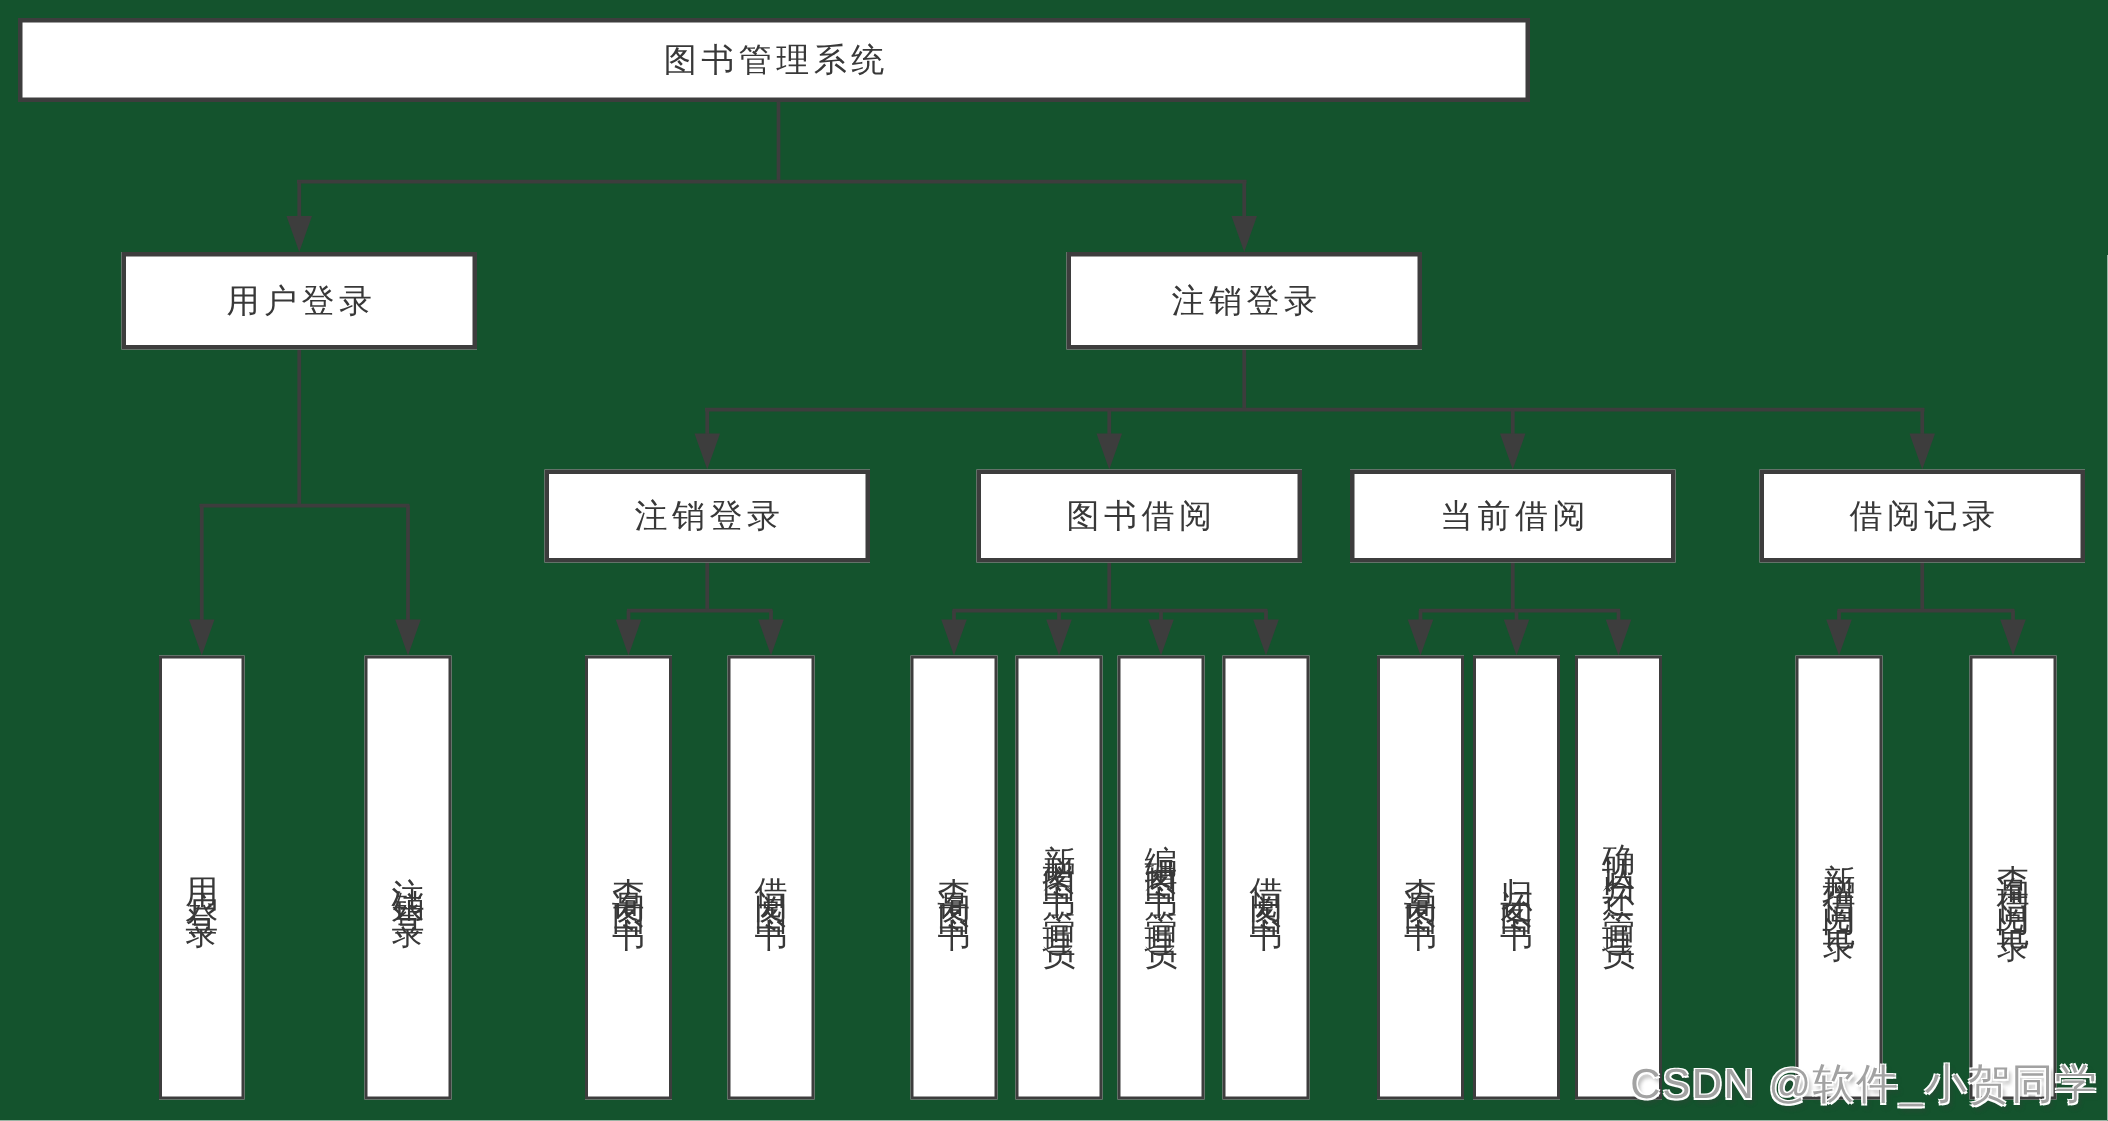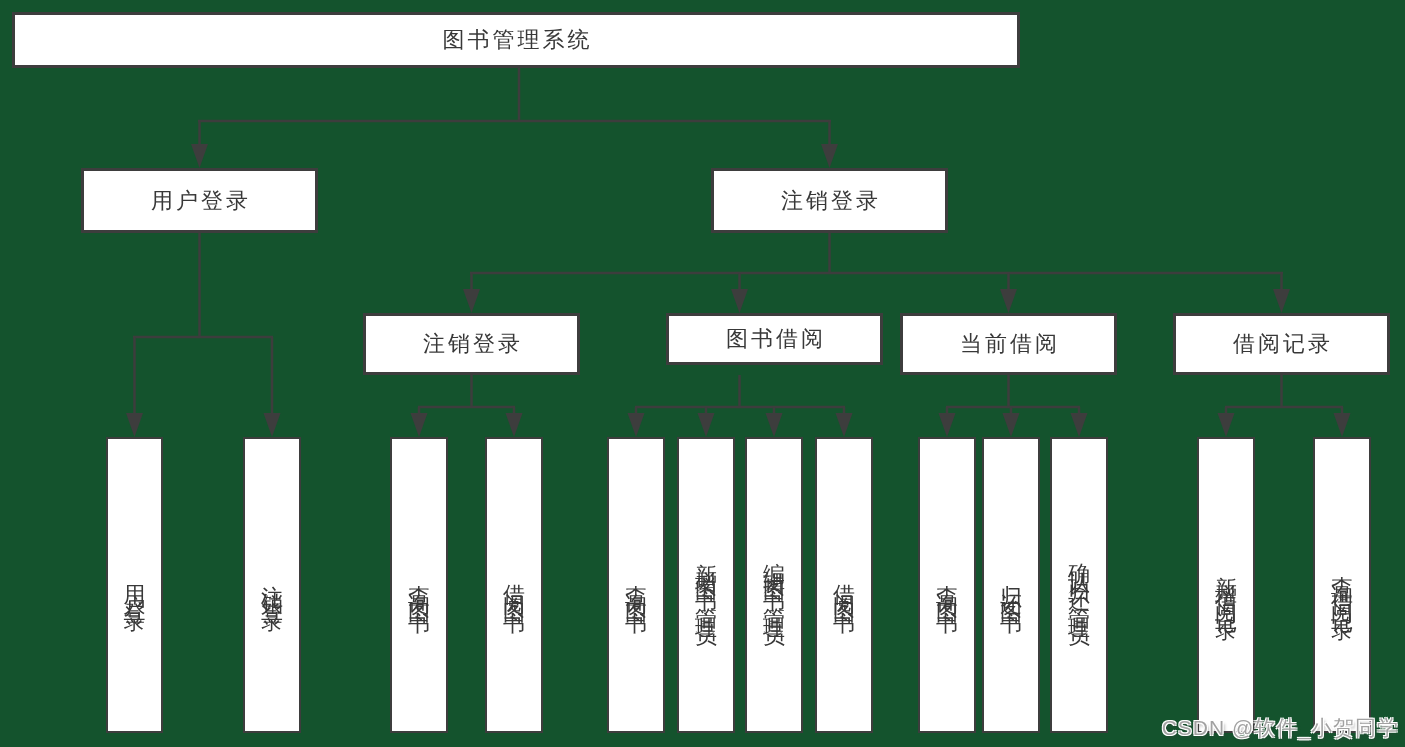--- a/index.html
+++ b/index.html
@@ -14,21 +14,21 @@
     color:#383838;z-index:2;
   }
   .box.leaf{border-width:2px;}
   .hlabel{font-size:22px;letter-spacing:3px;white-space:nowrap;text-indent:3px;}
   .vlabel{
     writing-mode:vertical-rl;text-orientation:mixed;
     font-size:22px;line-height:1;letter-spacing:9px;white-space:nowrap;
   }
   .watermark{
     position:absolute;right:6px;bottom:5px;z-index:9;
-    font-size:21px;letter-spacing:1px;color:#a2a2a2;white-space:nowrap;
+    font-size:28px;letter-spacing:1px;color:#a2a2a2;white-space:nowrap;
     text-shadow:-1px -1px 0 #fff,1px -1px 0 #fff,-1px 1px 0 #fff,1px 1px 0 #fff,2px 3px 3px rgba(60,60,60,.45);
   }
 </style>
 </head>
 <body>
 
 <div class="stage">
 
   <svg class="wires" width="1405" height="747" viewBox="0 0 1405 747" stroke="#3d3d3d" stroke-width="2.5" fill="#3d3d3d">
     <g>
@@ -106,21 +106,21 @@
   <div class="box" style="left:81px;top:168px;width:237px;height:65px;">
     <span class="hlabel">用户登录</span>
   </div>
   <div class="box" style="left:711px;top:168px;width:237px;height:65px;">
     <span class="hlabel">注销登录</span>
   </div>
 
   <div class="box" style="left:363px;top:313px;width:217px;height:62px;">
     <span class="hlabel">注销登录</span>
   </div>
-  <div class="box" style="left:666px;top:313px;width:217px;height:52px;">
+  <div class="box" style="left:651px;top:313px;width:217px;height:62px;">
     <span class="hlabel">图书借阅</span>
   </div>
   <div class="box" style="left:900px;top:313px;width:217px;height:62px;text-align:right;">
     <span class="hlabel">当前借阅</span>
   </div>
   <div class="box" style="left:1173px;top:313px;width:217px;height:62px;">
     <span class="hlabel">借阅记录</span>
   </div>
 
   <div class="box leaf" style="left:106px;top:437px;width:57px;height:296px;">

